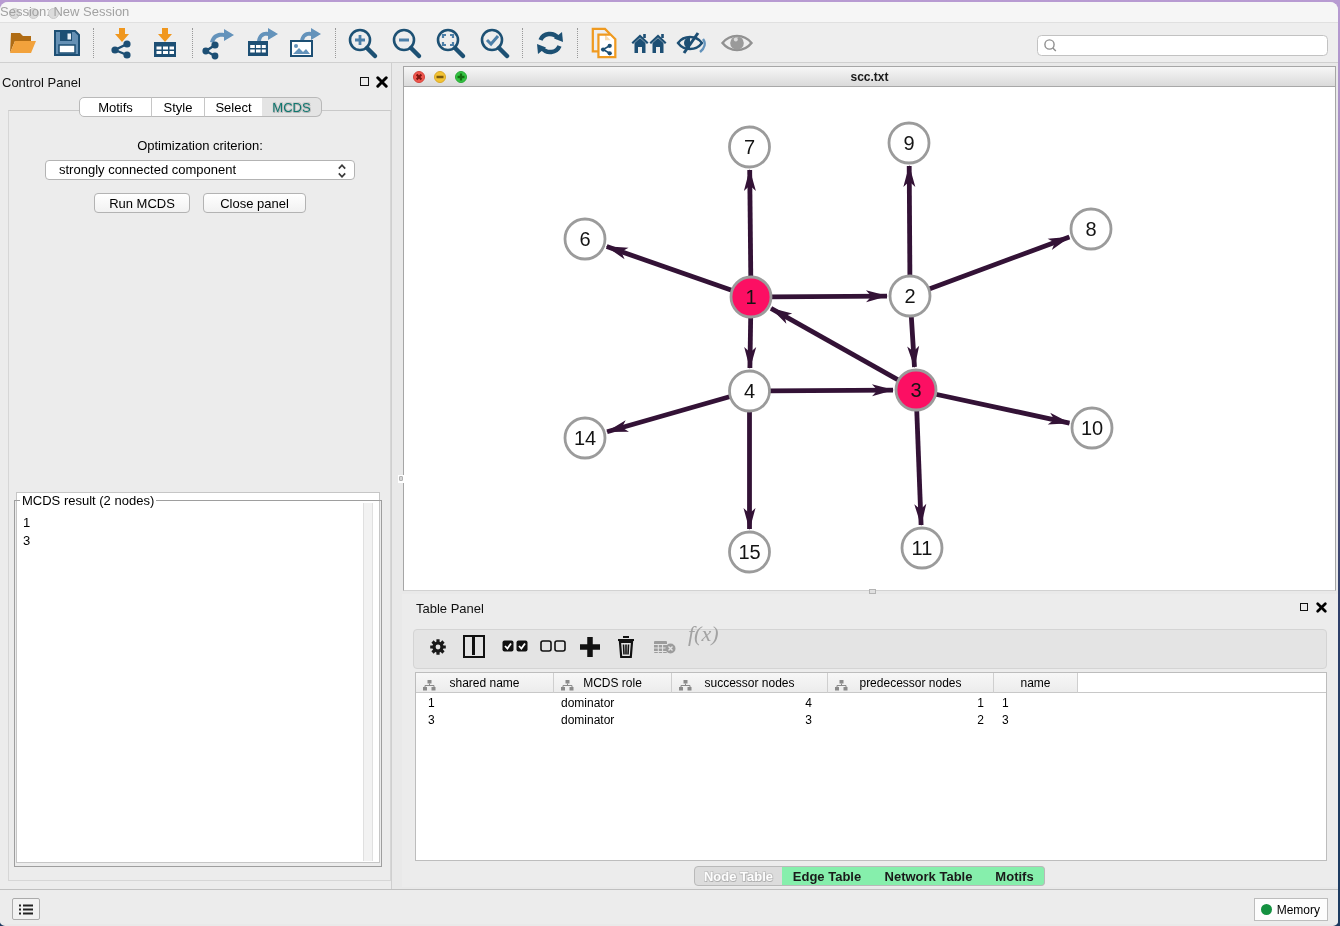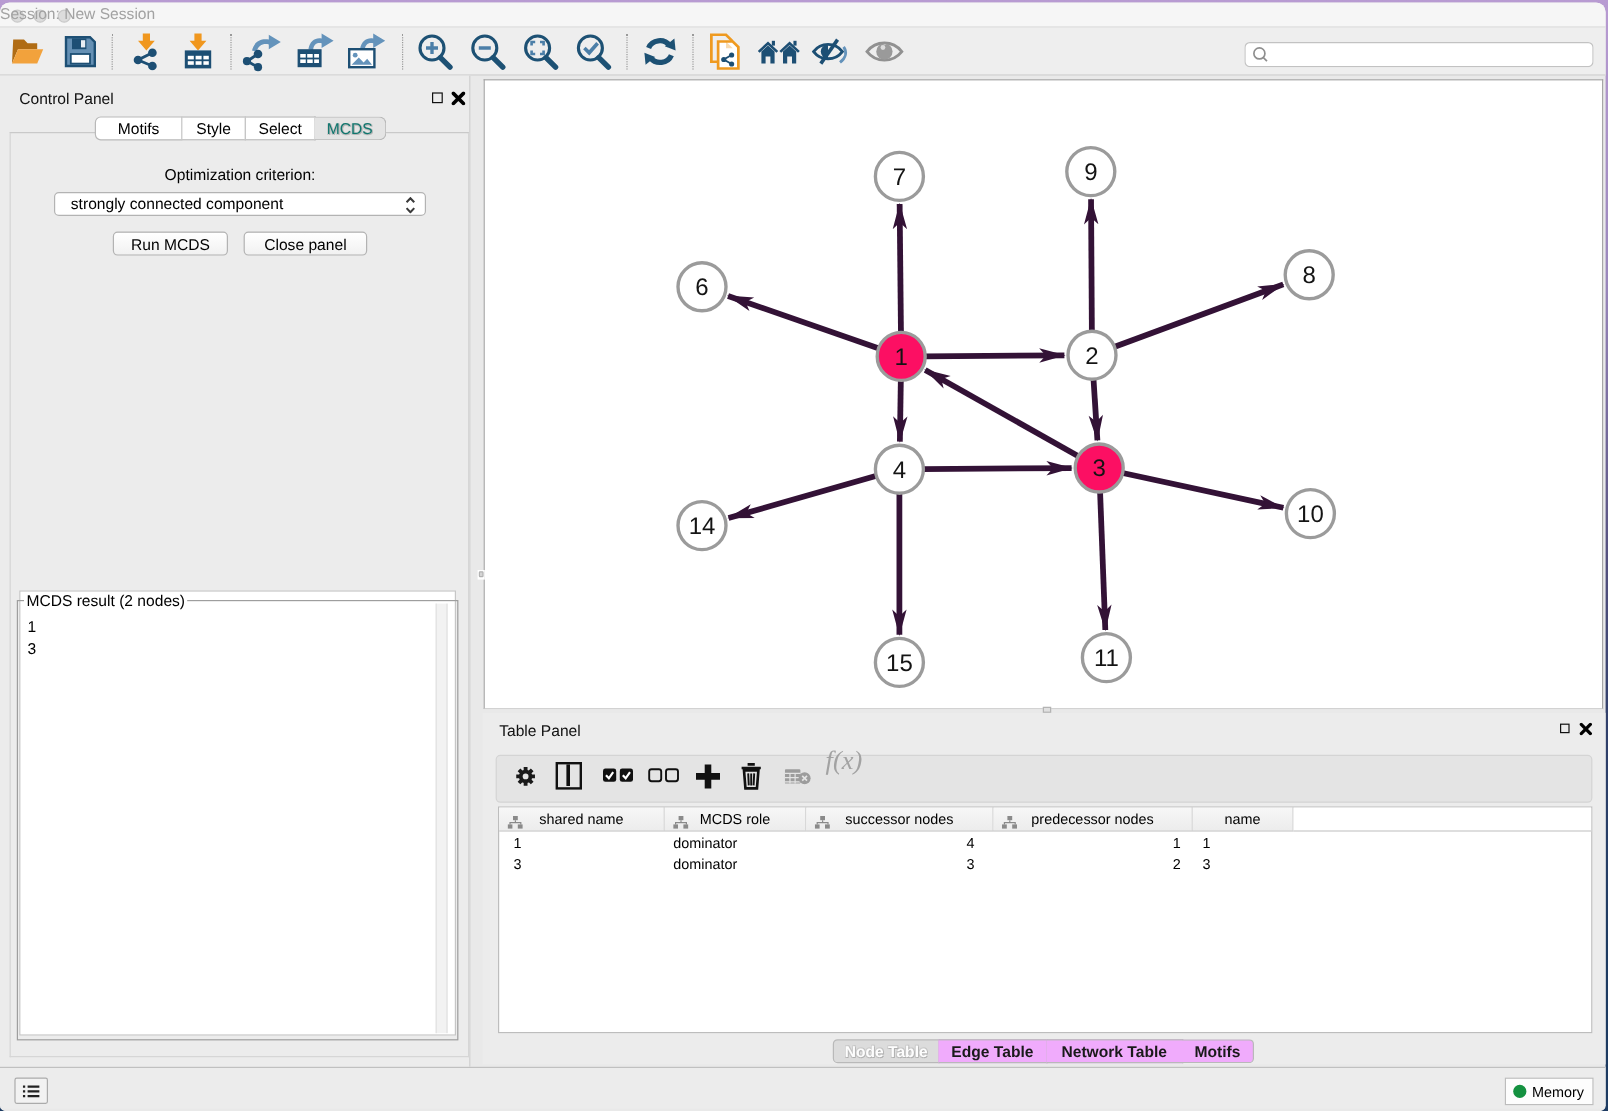--- a/index.html
+++ b/index.html
@@ -41,21 +41,21 @@
 #tpanel { position:absolute; left:402px; top:592px; width:938px; height:293px;
   background:#ececec; }
 
 #statusbar { position:absolute; left:0; top:887px; width:1340px; height:35px;
   background:#ececec; border-top:1px solid #c0c0c0; }
 
 .hcell { position:absolute; top:0; height:20px; background:linear-gradient(#f7f7f7,#ececec);
   border-right:1px solid #cfcfcf; border-bottom:1px solid #c8c8c8; font-size:12px;
   text-align:center; line-height:20px; color:#000; }
 .rc { position:absolute; top:0; height:17px; font-size:12px; line-height:17px; color:#000; }
-.btab { position:absolute; top:272px; height:20px; background:#f0abfc; border:1px solid #b9b9b9;
+.btab { position:absolute; top:272px; height:20px; background:#86efac; border:1px solid #b9b9b9;
   font-size:13px; font-weight:bold; text-align:center; line-height:19px; color:#1a1a1a; }
 .btab + .btab { border-left:none; }
 </style>
 </head>
 <body>
 <div id="win">
   <div id="titlebar">
     <div class="tl" style="left:9px"></div>
     <div class="tl" style="left:28px"></div>
     <div class="tl" style="left:48px"></div>
@@ -197,21 +197,21 @@
       <path d="M11.8 13.2 a6.6 6.6 0 0 1 8.5 -2.2 a6.8 6.8 0 0 0 -8.5 2.2 z" fill="#e8e8e8"></path>
       <circle cx="15.8" cy="12.6" r="2" fill="#dcdcdc"></circle>
     </svg>
     <svg class="ticon" style="left:1037px;top:12px" width="291" height="21" viewBox="0 0 291 21">
       <rect x="0.5" y="0.5" width="290" height="20" rx="4" fill="#fff" stroke="#c2c2c2"></rect>
       <circle cx="12.5" cy="9.5" r="4.6" fill="none" stroke="#8e8e8e" stroke-width="1.4"></circle>
       <path d="M15.8 13 L18.8 16" stroke="#8e8e8e" stroke-width="1.4"></path>
     </svg>
   </div>
   <div id="cpanel">
-    <div class="ptitle abs" style="left:16px;top:12px">Control Panel</div>
+    <div class="ptitle abs" style="left:2px;top:12px">Control Panel</div>
     <div class="abs" style="left:360px;top:14px;width:9px;height:9px;border:1.5px solid #111"></div>
     <svg class="abs" style="left:376px;top:13px" width="12" height="12" viewBox="0 0 12 12">
       <path d="M1.8 1.8 L10.2 10.2 M10.2 1.8 L1.8 10.2" stroke="#000" stroke-width="3" stroke-linecap="round"></path>
     </svg>
 
     <div class="tab" style="left:79px;width:73px;border-radius:5px 0 0 5px">Motifs</div>
     <div class="tab" style="left:151px;width:54px;border-left:1px solid #c6c6c6">Style</div>
     <div class="tab" style="left:204px;width:59px;border-left:1px solid #c6c6c6">Select</div>
     <div class="tab" style="left:262px;width:60px;border-left:none;border-radius:0 6px 6px 0;background:#e4e4e4;color:#0f766e;text-shadow:0.7px 0.7px 0 #b5b5b5,-0.7px -0.7px 0 #cfcfcf,0.7px -0.7px 0 #c6c6c6,-0.7px 0.7px 0 #c6c6c6;z-index:3">MCDS</div>
     <div class="abs" style="left:8px;top:47px;width:383px;height:771px;background:#ececec;border:1px solid #d6d6d6;border-top:1px solid #c9c9c9"></div>
@@ -227,20 +227,31 @@
     <div class="btn" style="left:203px;top:130px;width:103px;height:20px;line-height:19px">Close panel</div>
 
     <div class="abs" style="left:16px;top:429px;width:364px;height:371px;background:#fff;border:1px solid #c6c6c6;z-index:1">
       <div class="abs" style="right:6px;top:10px;width:10px;height:358px;background:#f2f2f2;border-left:1px solid #e0e0e0;border-right:1px solid #e0e0e0"></div>
       <div class="abs" style="left:6px;top:21px;font-size:13px;line-height:17.5px;color:#000">1<br>3</div>
     </div>
     <div class="abs" style="left:14px;top:437px;width:368px;height:367px;border:1px solid #9e9e9e;z-index:2"></div>
     <div class="abs" style="left:20px;top:431px;height:14px;background:#fff;padding:0 2px;font-size:13px;line-height:14px;color:#000;z-index:3">MCDS result (2 nodes)</div>
   </div>
   <div id="netwin">
+    <div id="nettitle">
+      <div class="mac" style="left:9px;background:#f0564e;border:1px solid #d2453e"></div>
+      <div class="mac" style="left:30px;background:#f4c433;border:1px solid #d9a92b"></div>
+      <div class="mac" style="left:51px;background:#33c441;border:1px solid #2aa737"></div>
+      <svg class="abs" style="left:9px;top:3.5px" width="55" height="12" viewBox="0 0 55 12">
+        <path d="M3.6 3.6 L8.4 8.4 M8.4 3.6 L3.6 8.4" stroke="#7c150f" stroke-width="2.1"></path>
+        <path d="M23.5 6 h7" stroke="#7a5a10" stroke-width="2.3"></path>
+        <path d="M44.5 6 h7 M48 2.5 v7" stroke="#156e12" stroke-width="2.3"></path>
+      </svg>
+      <div class="abs" style="left:0;top:0;width:100%;text-align:center;font-size:12px;font-weight:bold;line-height:20px;color:#1a1a1a">scc.txt</div>
+    </div>
     <svg class="abs" style="left:0;top:28px" width="934" height="498" viewBox="0 0 934 498">
       <defs>
         <marker id="arr" markerUnits="userSpaceOnUse" markerWidth="24" markerHeight="15" viewBox="0 0 24 15" refX="22" refY="7.5" orient="auto">
           <path d="M1 1.5 L23 7.5 L1 13.5 L6.5 7.5 Z" fill="#331236"></path>
         </marker>
       </defs>
       <g stroke="#331236" stroke-width="4.8" marker-end="url(#arr)">
         <line x1="346.8" y1="183.0" x2="345.7" y2="75.0"></line>
         <line x1="329.1" y1="195.7" x2="202.7" y2="151.6"></line>
         <line x1="366.0" y1="201.9" x2="483.0" y2="201.1"></line>

